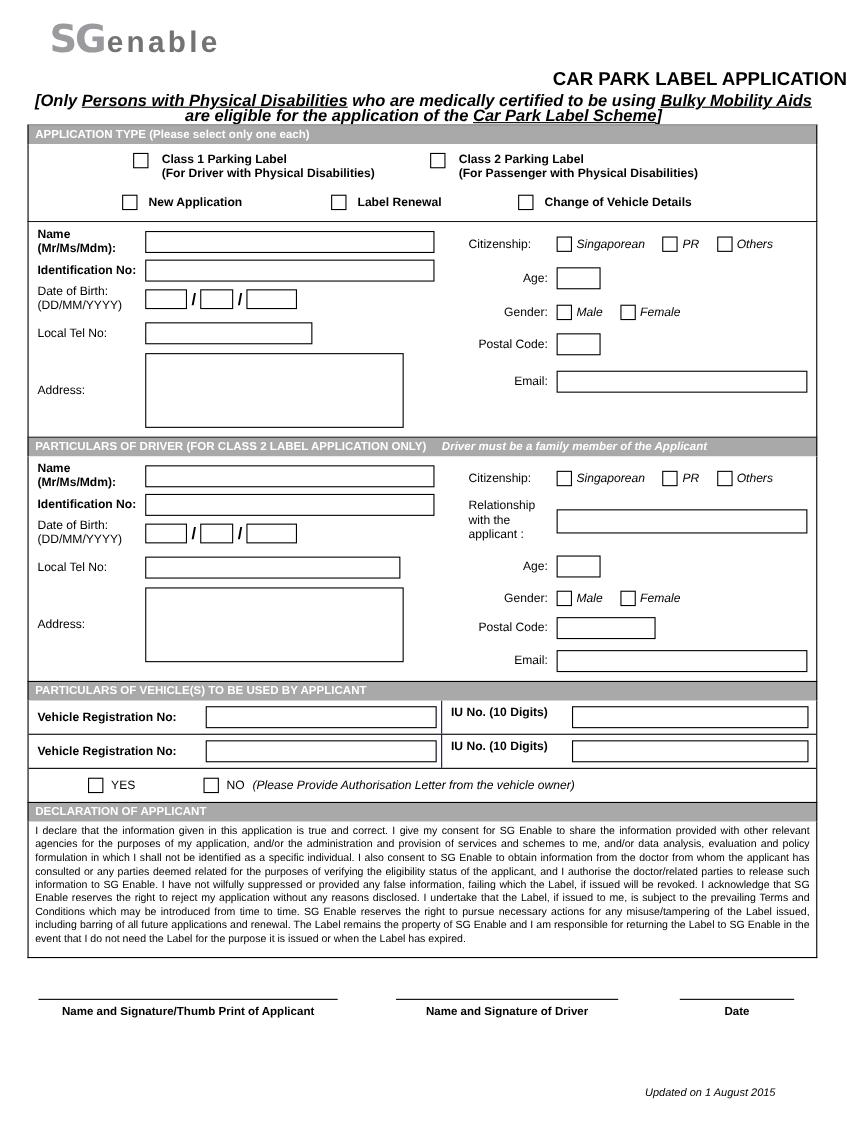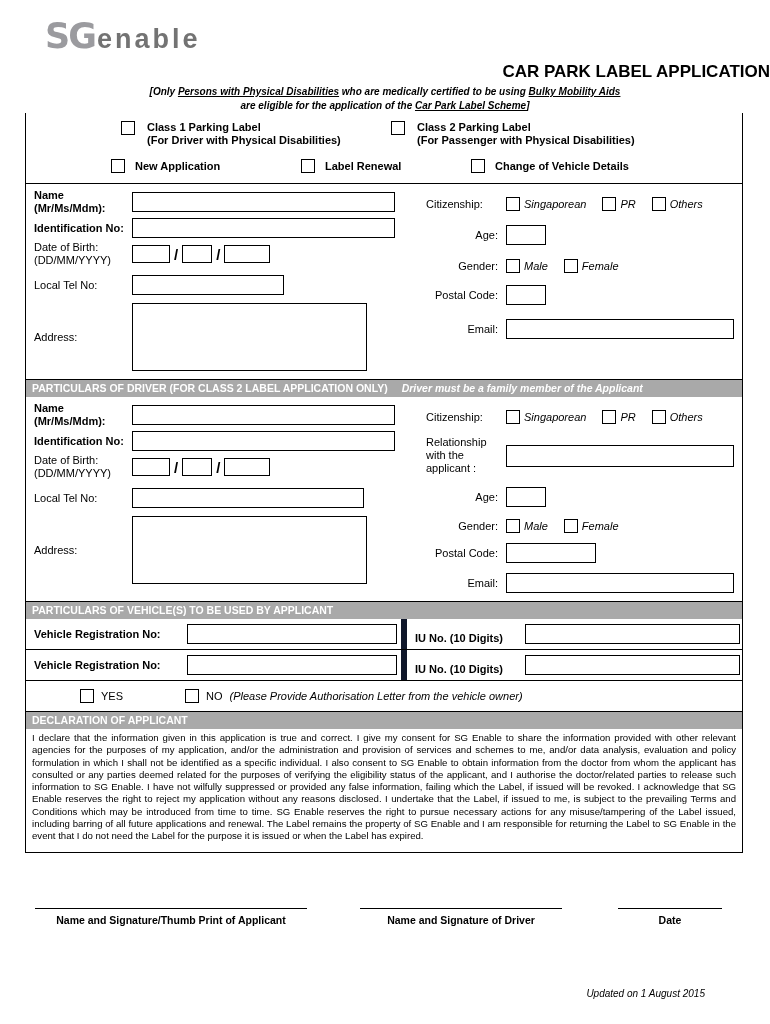--- a/index.html
+++ b/index.html
@@ -7,21 +7,21 @@
   body { font-family:"Liberation Sans", sans-serif; color:#000; }
   .page { position:relative; width:770px; height:1024px; background:#fff; overflow:hidden; }
 
   
   .logo { position:absolute; left:45px; top:16px; display:flex; align-items:baseline; }
   .logo-mark { font-family:"DejaVu Sans",sans-serif; font-size:35px; font-weight:bold; color:#9b9b9f; letter-spacing:-2px; }
   .logo-name { font-size:27px; font-weight:bold; color:#737373; letter-spacing:3px; margin-left:2px; }
 
   
   .title { position:absolute; top:62px; left:0; width:100%; text-align:right; font-size:17px; font-weight:bold; }
-  .subtitle { position:absolute; top:85px; left:0; width:100%; text-align:center; font-size:10px; font-weight:bold; font-style:italic; line-height:14px; }
+  .subtitle { position:absolute; top:85px; left:0; width:100%; text-align:center; font-size:15px; font-weight:bold; font-style:italic; line-height:14px; }
   .u { text-decoration:underline; }
 
   
   .form { position:absolute; top:113px; left:25px; width:718px; }
   .bar { background:#a9a9a9; color:#fff; font-weight:bold; font-size:10.5px; line-height:13px; padding:2px 6px; border-left:1px solid #000; border-right:1px solid #000; }
   .bar.first { border-top:1px solid #8f8f8f; }
   .bar .note { font-style:italic; font-weight:bold; margin-left:14px; }
   .sec-body { border:1px solid #000; border-top:none; background:#fff; }
 
   .cb { width:14px; height:14px; border:1.5px solid #000; background:#fff; display:inline-block; flex:none; }
@@ -50,21 +50,21 @@
   .h20{height:20px;} .h18{height:18px;} .h22{height:22px;}
   .w263{width:263px;} .w152{width:152px;} .w232{width:232px;} .w38{width:38px;} .w30{width:30px;} .w46{width:46px;}
   .w40{width:40px;} .w90{width:90px;} .w228{width:228px;} .addr{width:235px;height:68px;}
   .mt8{margin-top:8px;} .mb10{margin-bottom:10px;} .mb12{margin-bottom:12px;} .mb14{margin-bottom:14px;}
 
   
   .veh-row { display:flex; border-bottom:1px solid #000; }
   .veh-left { width:375px; display:flex; align-items:center; gap:8px; padding:5px 8px; }
   .vlabel { width:145px; font-size:11px; font-weight:bold; flex:none; }
   .w210{width:210px;} .w215{width:215px;}
-  .veh-right { flex:1; border-left:6px solid #0f172a; display:flex; align-items:flex-end; gap:8px; padding:5px 8px; }
+  .veh-right { flex:1; border-left:1px solid #0f172a; display:flex; align-items:flex-start; gap:8px; padding:5px 8px; }
   .vilabel { width:102px; font-size:11px; font-weight:bold; flex:none; }
   .owner-row { display:flex; align-items:center; padding:8px; }
   .q { width:172px; font-size:11px; line-height:13px; }
   .yn { display:flex; align-items:center; gap:7px; font-size:11px; }
   .yn.yes { margin-left:35px;padding-left:11px; } .yn.no { margin-left:62px; }
   .yn .it { font-style:italic; }
 
   
   .decl-text { padding:3px 6px 9px 6px; font-size:9.6px; line-height:12.3px; text-align:justify; }
 
@@ -86,20 +86,21 @@
   </div>
 
   <div class="title">CAR PARK LABEL APPLICATION</div>
   <div class="subtitle">
     <div><span>[Only </span><span class="u">Persons with Physical Disabilities</span><span> who are medically certified to be using </span><span class="u">Bulky Mobility Aids</span></div>
     <div><span>are eligible for the application of the </span><span class="u">Car Park Label Scheme</span><span>]</span></div>
   </div>
 
   <div class="form">
 
+    <div class="bar first">APPLICATION TYPE (Please select only one each)</div>
     <div class="sec-body">
       <div class="at-classes">
         <div class="at-choice c1">
           <span class="cb"></span>
           <div class="at-text">
             <div>Class 1 Parking Label</div>
             <div>(For Driver with Physical Disabilities)</div>
           </div>
         </div>
         <div class="at-choice">

